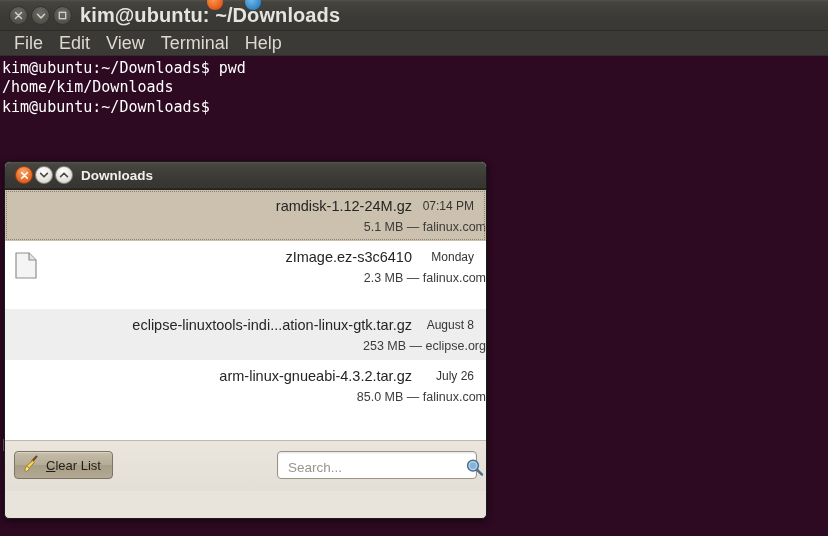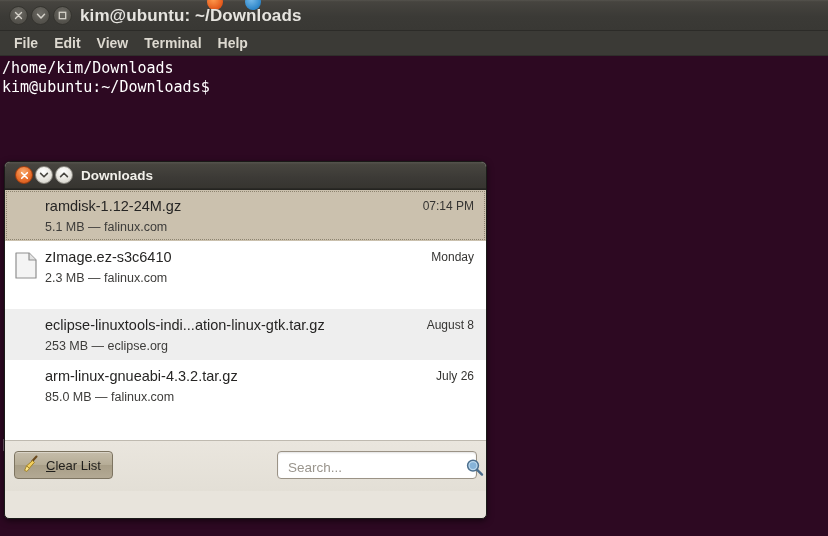--- a/index.html
+++ b/index.html
@@ -45,21 +45,21 @@
     line-height: 1;
   }
   .term-btn svg { display: block; }
 
   #terminal-title {
     position: absolute;
     left: 80px; top: 0;
     height: 31px;
     line-height: 31px;
     color: #e6e4df;
-    font-size: 17px;
+    font-size: 20px;
     font-weight: bold;
     letter-spacing: 0.1px;
     white-space: nowrap;
   }
 
   
   .peek-icon {
     position: absolute;
     top: -6px;
     width: 16px; height: 16px;
@@ -71,24 +71,23 @@
   #terminal-menubar {
     height: 25px;
     background: #3b3a36;
     display: flex;
     align-items: center;
     padding-left: 6px;
     border-bottom: 1px solid #2f2e2b;
   }
   .menu-item {
     color: #ddd9d0;
-    font-size: 14px;
+    font-size: 18px;
     padding: 2px 8px;
     white-space: nowrap;
-    font-weight: bold;
   }
 
   #terminal-body {
     position: absolute;
     left: 0; top: 57px;
     right: 0; bottom: 0;
     background: #2D0922;
     padding: 2px 0 0 2px;
     font-family: "DejaVu Sans Mono", "Liberation Mono", monospace;
     font-size: 15px;
@@ -169,22 +168,23 @@
     position: relative;
     height: 251px;
     background: #ffffff;
     border-top: 1px solid #24231f;
     overflow: hidden;
   }
 
   .download-row {
     position: relative;
     height: 51px;
-    padding: 6px 16px 6px 40px;
+    padding: 6px 0 6px 40px;
     background: #ffffff;
+    text-align: right;
   }
   .download-row.alt { background: #eeeeee; margin-top: 17px; }
   .download-row.selected {
     background: #cbc1ae;
     outline: 1px dotted #8d8470;
     outline-offset: -2px;
   }
 
   .row-icon {
     position: absolute;
@@ -298,20 +298,21 @@
 
   <div id="terminal-menubar">
     <div class="menu-item">File</div>
     <div class="menu-item">Edit</div>
     <div class="menu-item">View</div>
     <div class="menu-item">Terminal</div>
     <div class="menu-item">Help</div>
   </div>
 
   <div id="terminal-body">
+    <div class="term-line">kim@ubuntu:~/Downloads$ pwd</div>
     <div class="term-line">/home/kim/Downloads</div>
     <div class="term-line">kim@ubuntu:~/Downloads$</div>
   </div>
 
   <div id="terminal-prompt-bottom">
     <span>kim@ubuntu:~/Downloads$</span>
     <span id="terminal-cursor"></span>
   </div>
 </div>
 

